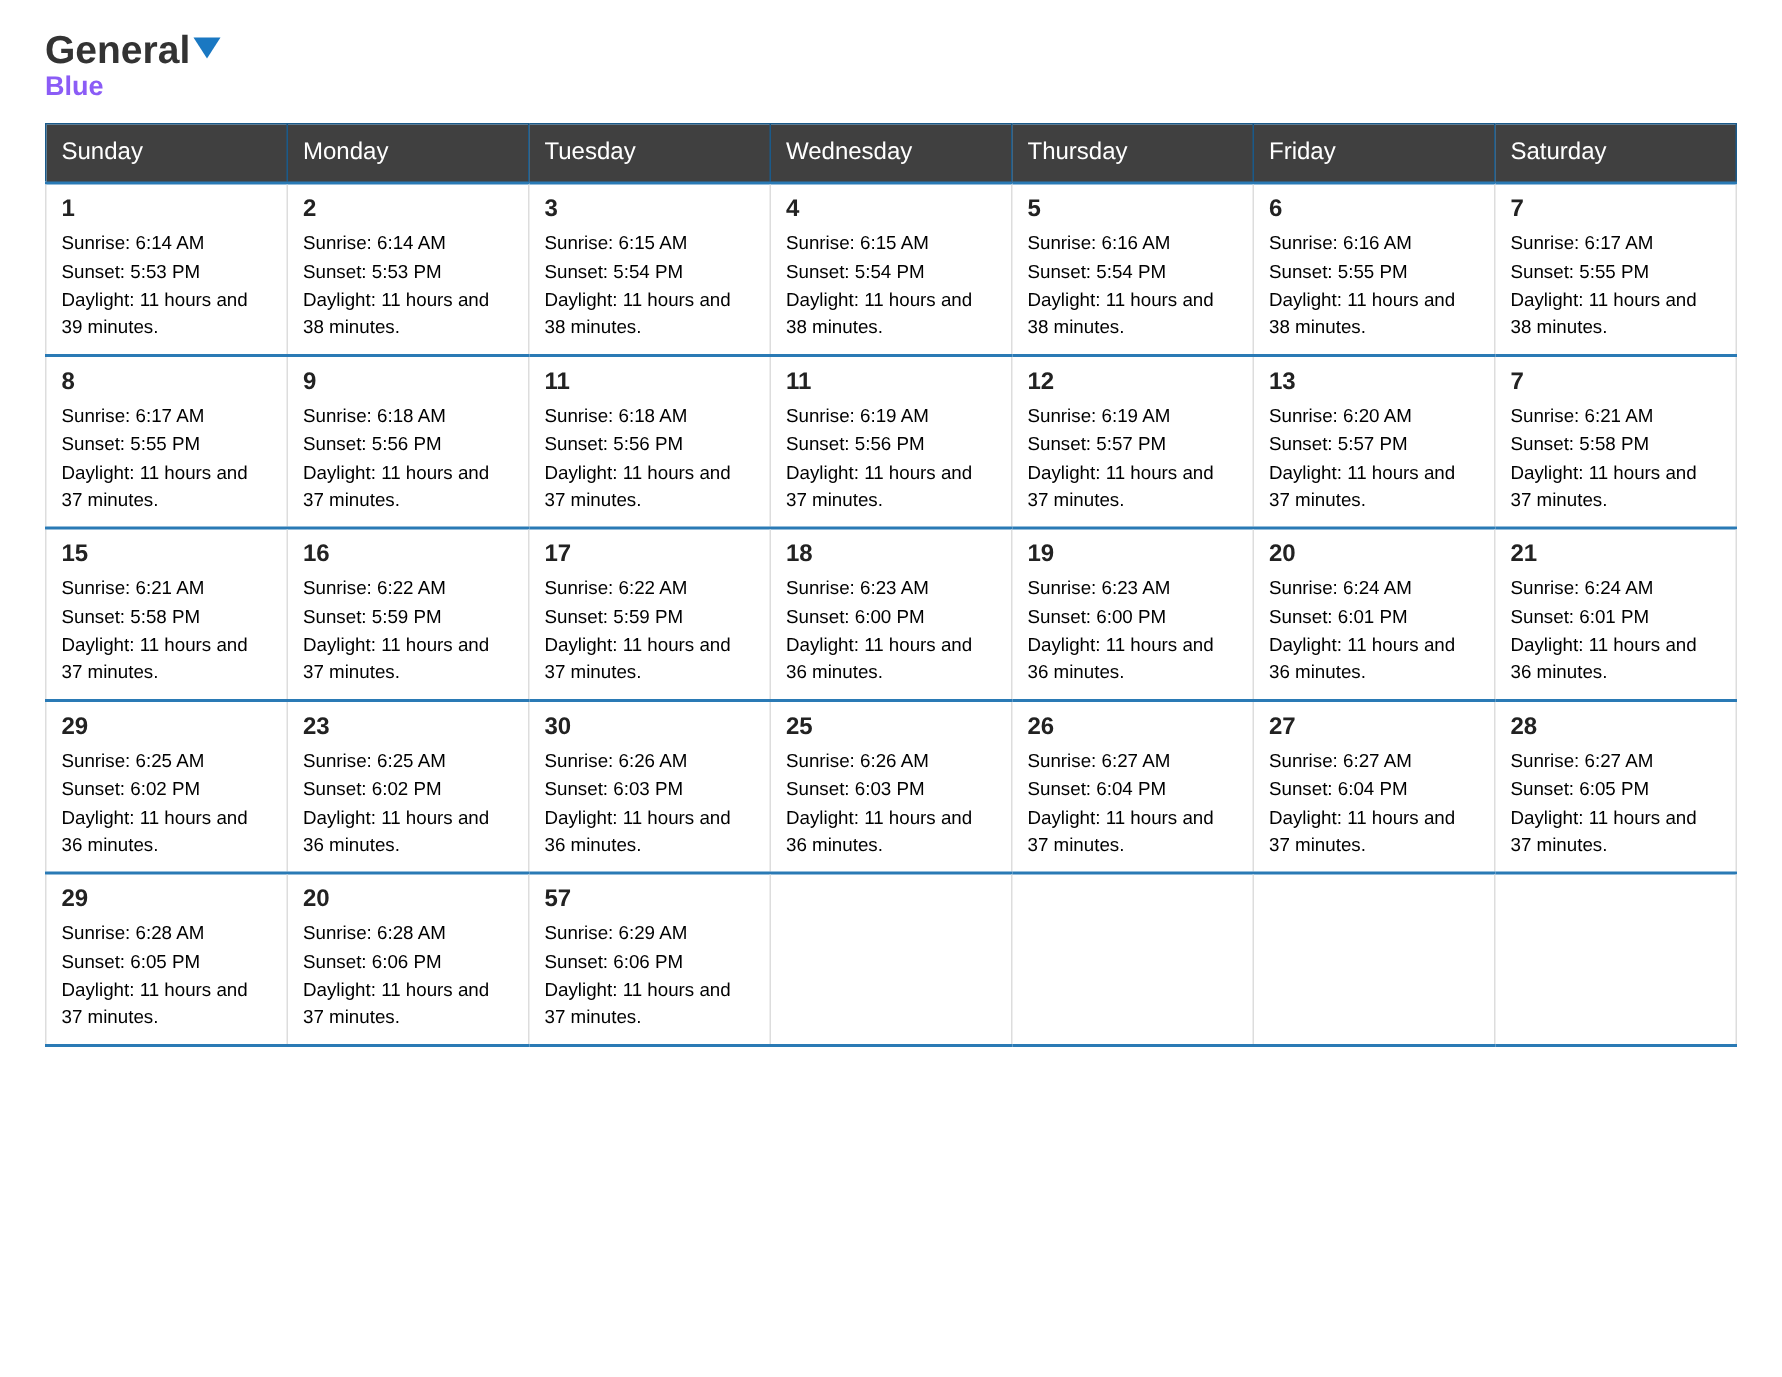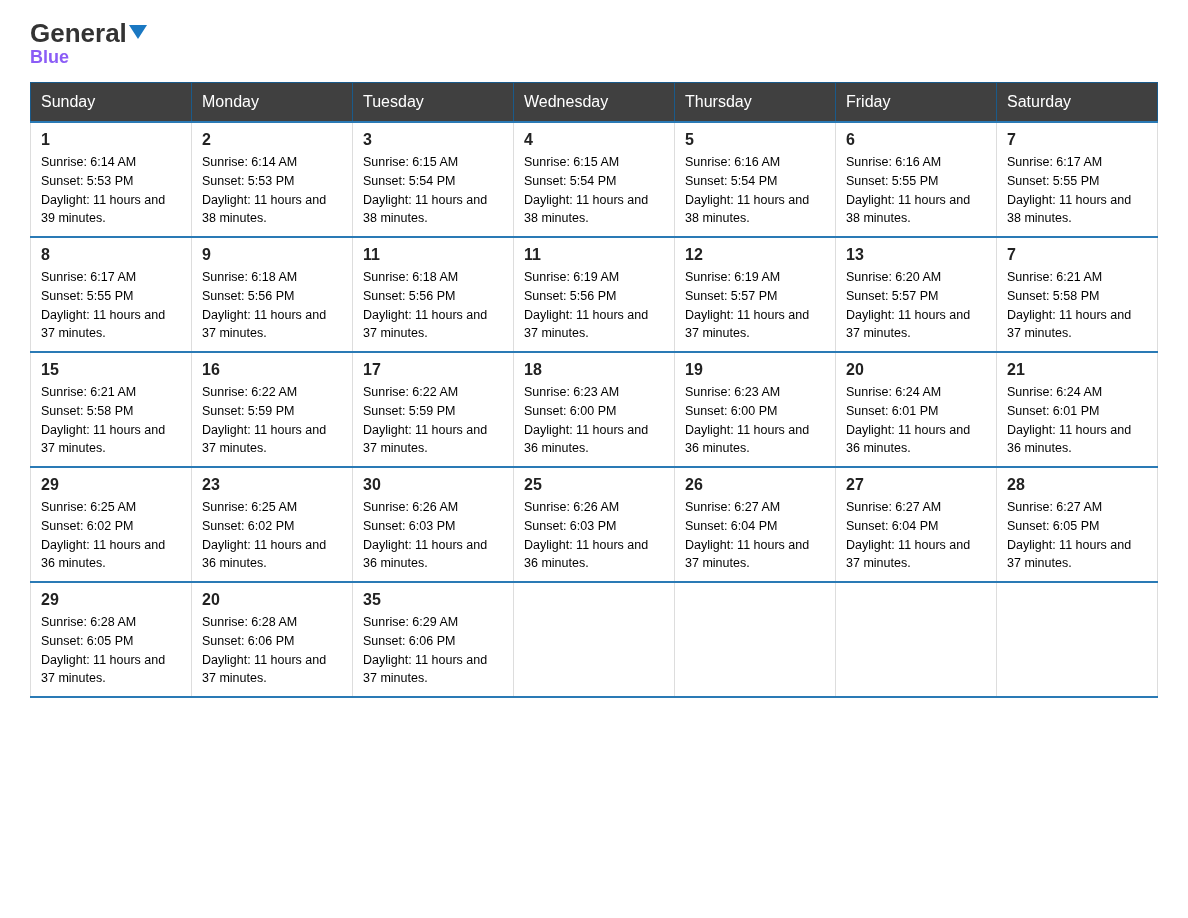--- a/index.html
+++ b/index.html
@@ -258,21 +258,21 @@
       <tr>
         <td>
         <span class="day-number">29</span>
         <span class="day-info">Sunrise: 6:28 AM<br>Sunset: 6:05 PM<br>Daylight: 11 hours and 37 minutes.</span>
       </td>
         <td>
         <span class="day-number">20</span>
         <span class="day-info">Sunrise: 6:28 AM<br>Sunset: 6:06 PM<br>Daylight: 11 hours and 37 minutes.</span>
       </td>
         <td>
-        <span class="day-number">35</span>
+        <span class="day-number">57</span>
         <span class="day-info">Sunrise: 6:29 AM<br>Sunset: 6:06 PM<br>Daylight: 11 hours and 37 minutes.</span>
       </td>
         <td class="empty-cell"></td>
         <td class="empty-cell"></td>
         <td class="empty-cell"></td>
         <td class="empty-cell"></td>
       </tr>
     </tbody>
 </table>
 

